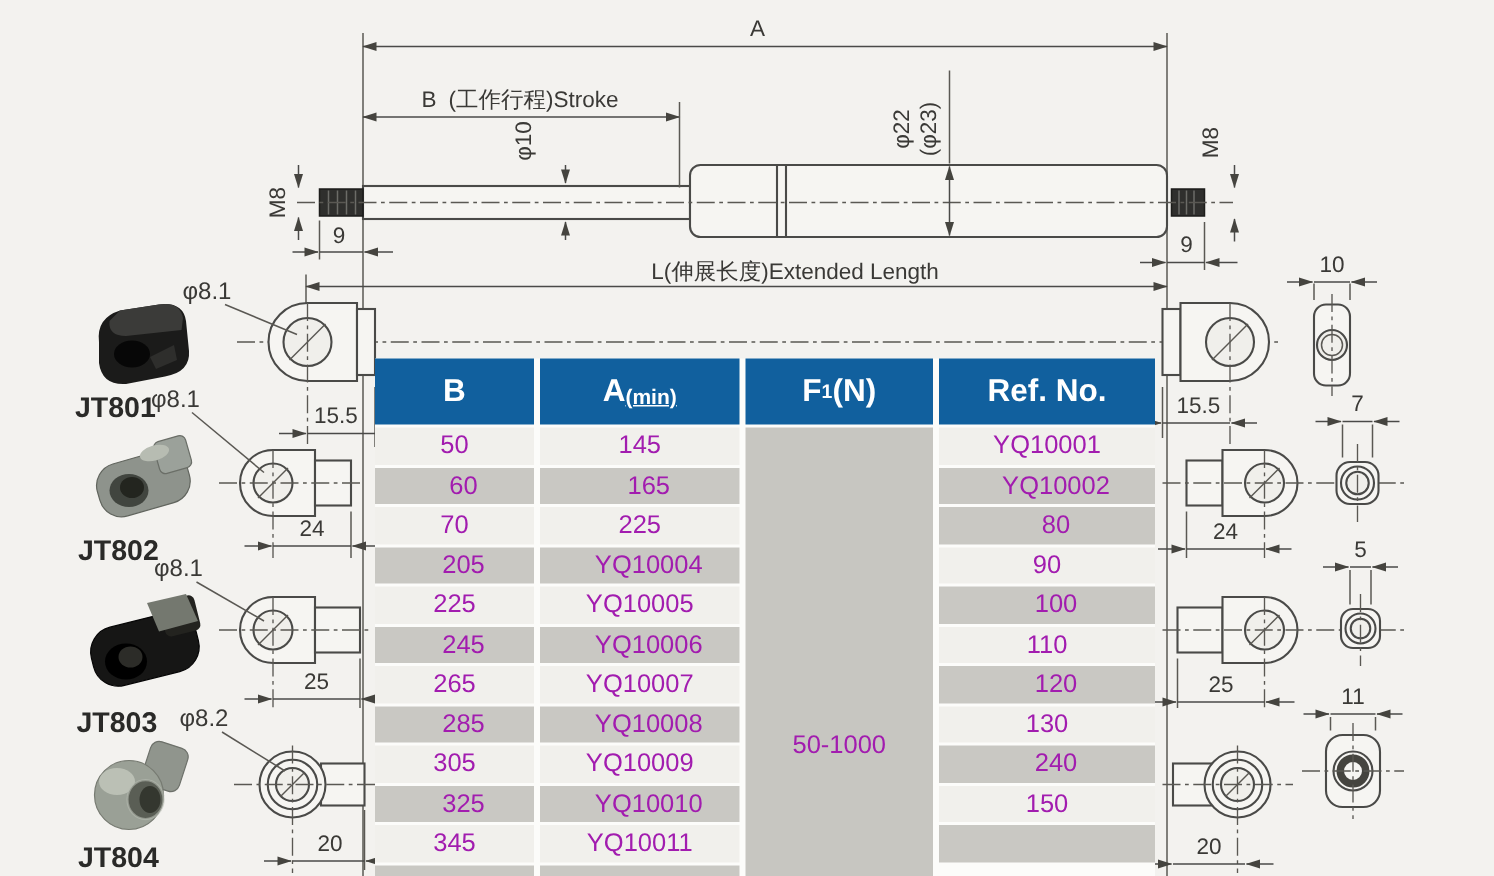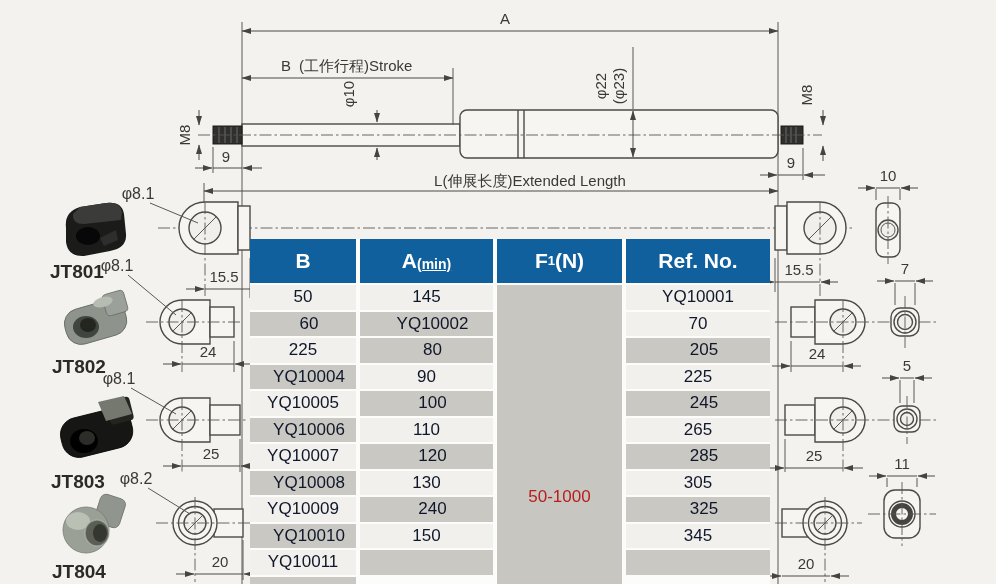--- a/index.html
+++ b/index.html
@@ -20,26 +20,26 @@
   .spec-table{position:absolute;left:250px;top:239px;width:520px;
     background:#fcfcfa;display:grid;
     grid-template-columns:106px 133px 125px 144px;
     grid-template-rows:44px repeat(12,24.5px);
     column-gap:4px;row-gap:2px;z-index:2;}
   .th{background:#11609e;color:#ffffff;display:flex;align-items:center;
       justify-content:center;font-weight:bold;font-size:21px;grid-row:1;}
   .th .small{font-size:14px;margin-top:5px;text-decoration:underline;}
   .th sub{font-size:13px;line-height:0;}
   .td{display:flex;align-items:center;justify-content:center;
-      font-size:17px;color:#0f172a;}
+      font-size:17px;color:#a21caf;}
   .light{background:#f1f0ec;}
   .dark{background:#c9c8c3;padding-left:12px;}
   .f1cell{grid-column:3;grid-row:2 / span 12;background:#c7c6c1;position:relative;}
   .f1cell span{position:absolute;top:202px;left:0;width:100%;text-align:center;
-      font-size:17px;color:#b91c1c;}
+      font-size:17px;color:#a21caf;}
 </style>
 </head>
 <body>
 
 <div class="page">
 
 <svg width="996" height="584" viewBox="0 0 996 584" style="position:absolute;left:0;top:0;z-index:1">
   <defs>
     <marker id="ar" markerWidth="11" markerHeight="8" refX="9.5" refY="3.5" orient="auto-start-reverse" markerUnits="userSpaceOnUse">
       <path d="M0.5,0.5 L10,3.5 L0.5,6.5 Z" fill="#45443f"></path>
@@ -337,20 +337,21 @@
 
   <div class="f1cell">
         <span>50-1000</span>
       </div>
 
   <div class="td light">50</div>
   <div class="td light">145</div>
   <div class="td light">YQ10001</div>
 
   <div class="td dark">60</div>
+  <div class="td dark">165</div>
   <div class="td dark">YQ10002</div>
 
   <div class="td light">70</div>
   <div class="td light">225</div>
 
   <div class="td dark">80</div>
   <div class="td dark">205</div>
   <div class="td dark">YQ10004</div>
 
   <div class="td light">90</div>

